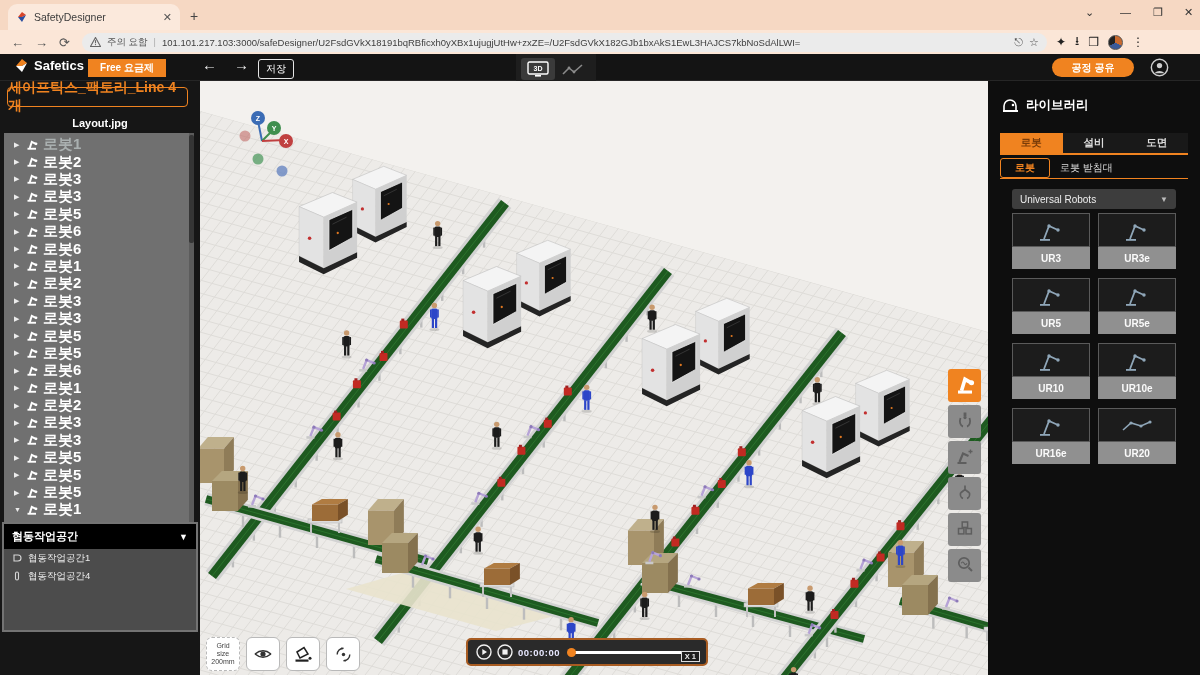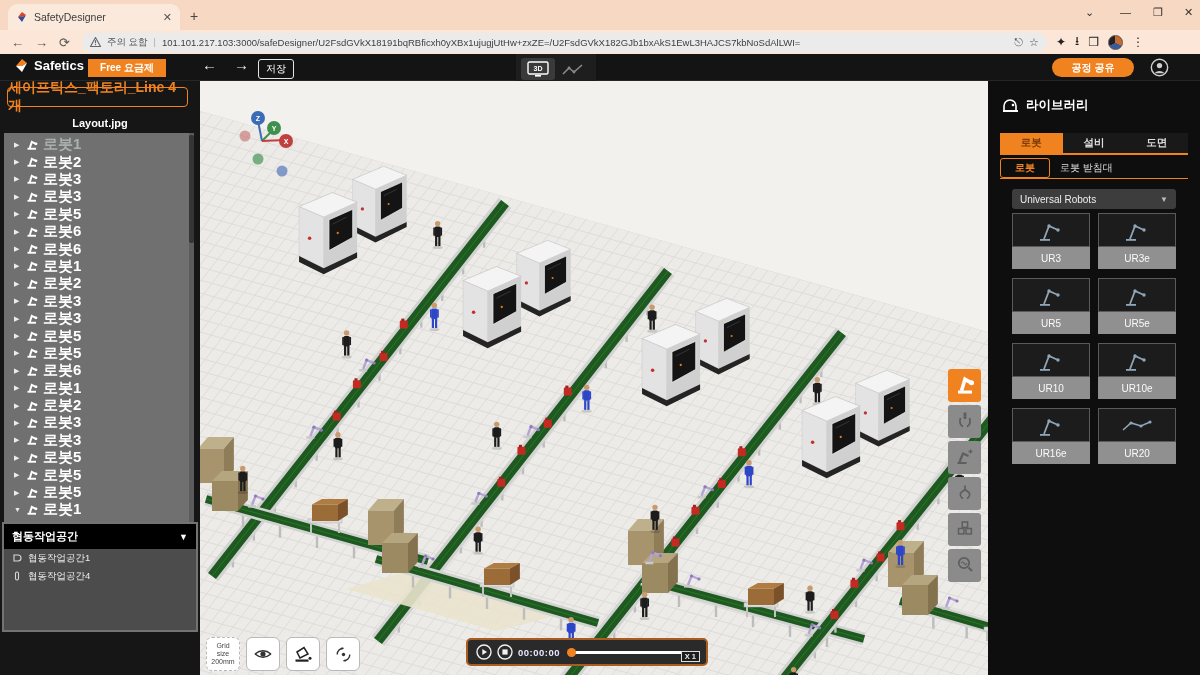--- a/index.html
+++ b/index.html
@@ -77,21 +77,21 @@
   .tabs{left:12px;top:52px;width:188px;height:22px;display:flex;border-bottom:2px solid #f08320;}
   .tab-cell{flex:1;display:flex;align-items:center;justify-content:center;font-size:10.5px;background:#191919;color:#ddd;font-weight:bold;}
   .tab-cell.active{background:#f08320;color:#7a3c08;}
   .subtabs{left:12px;top:76px;width:188px;height:22px;display:flex;align-items:center;border-bottom:1px solid #f08320;gap:10px;}
   .subtab1{border:1px solid #f08320;color:#f08320;font-size:10px;border-radius:3px;padding:2px 14px;font-weight:bold;}
   .subtab2{color:#ddd;font-size:10px;}
   .vendor{left:24px;top:108px;width:164px;height:20px;background:#3d3d3d;border-radius:3px;display:flex;align-items:center;padding:0 8px;color:#eee;font-size:10px;}
   .vendor .dd{margin-left:auto;color:#bbb;font-size:8px;}
   .cards{left:24px;top:132px;width:164px;display:grid;grid-template-columns:78px 78px;gap:9px 8px;}
   .card-img{height:34px;background:#1c1c1c;border:1px solid #5a5a5a;display:flex;align-items:center;justify-content:center;}
-  .card-label{height:22px;background:#909090;color:#fafafa;font-size:10px;font-weight:normal;display:flex;align-items:center;justify-content:center;}
+  .card-label{height:22px;background:#909090;color:#fafafa;font-size:10px;font-weight:bold;display:flex;align-items:center;justify-content:center;}
 </style>
 </head>
 <body>
 
 <div class="stage">
 
   <div class="abs tabstrip">
     <div class="abs tab">
       <svg width="12" height="12" viewBox="0 0 12 12">
         <path d="M2,6 L6,1 L10,4 L6,6 Z" fill="#d8452a"></path>

